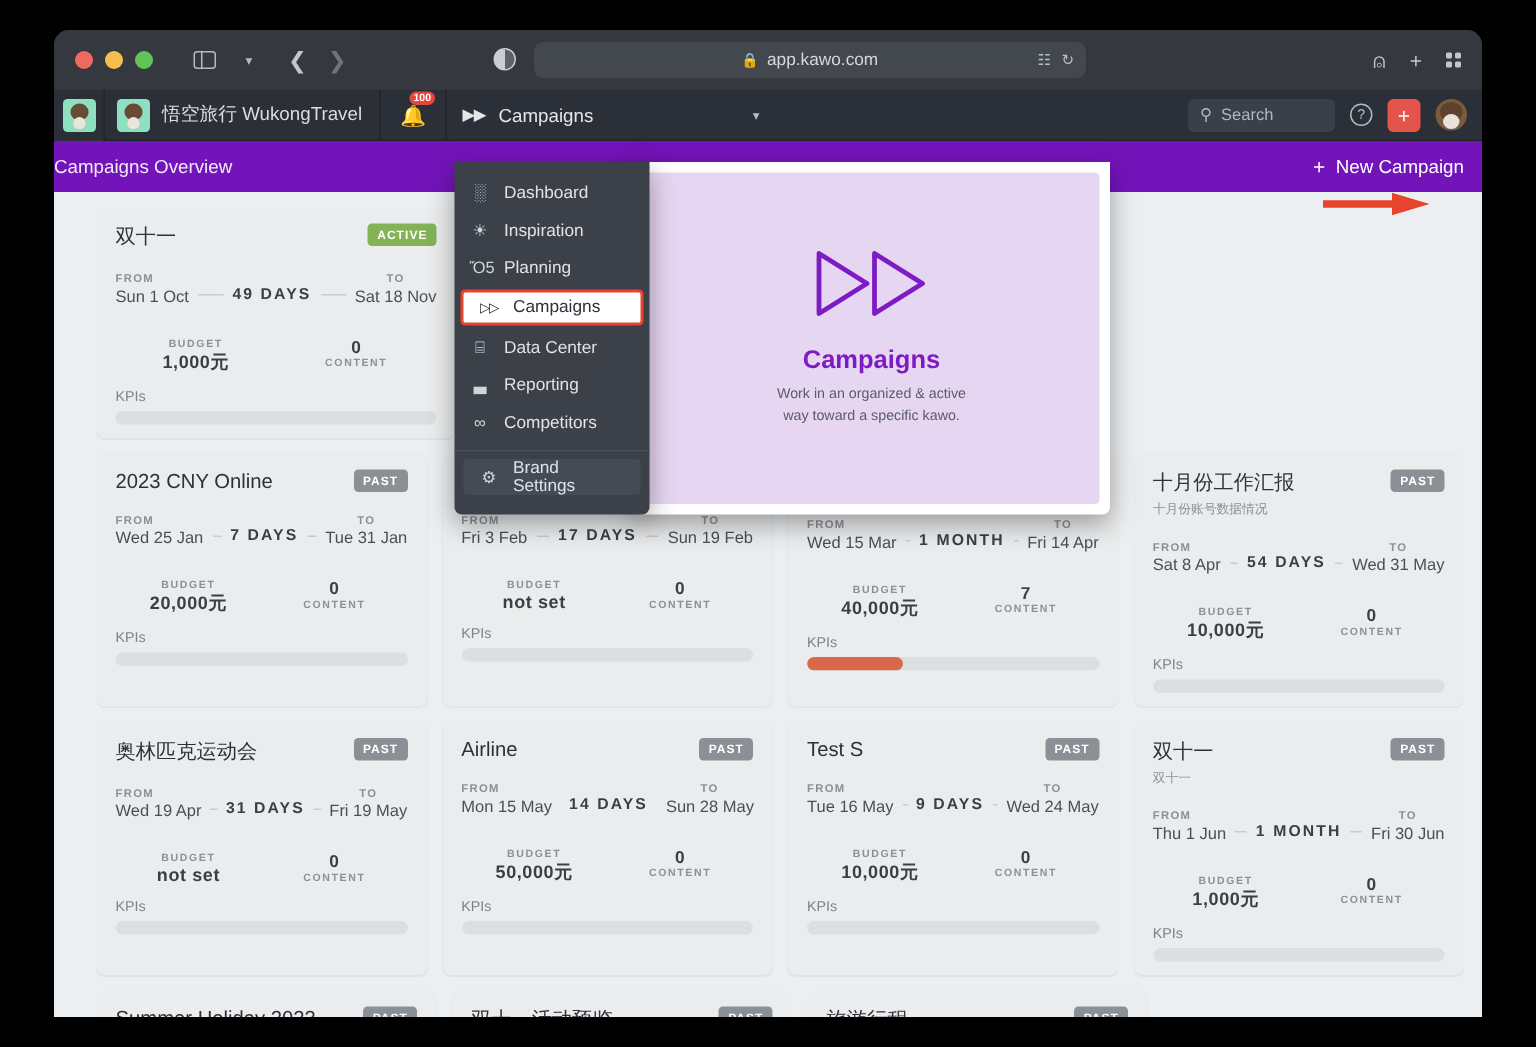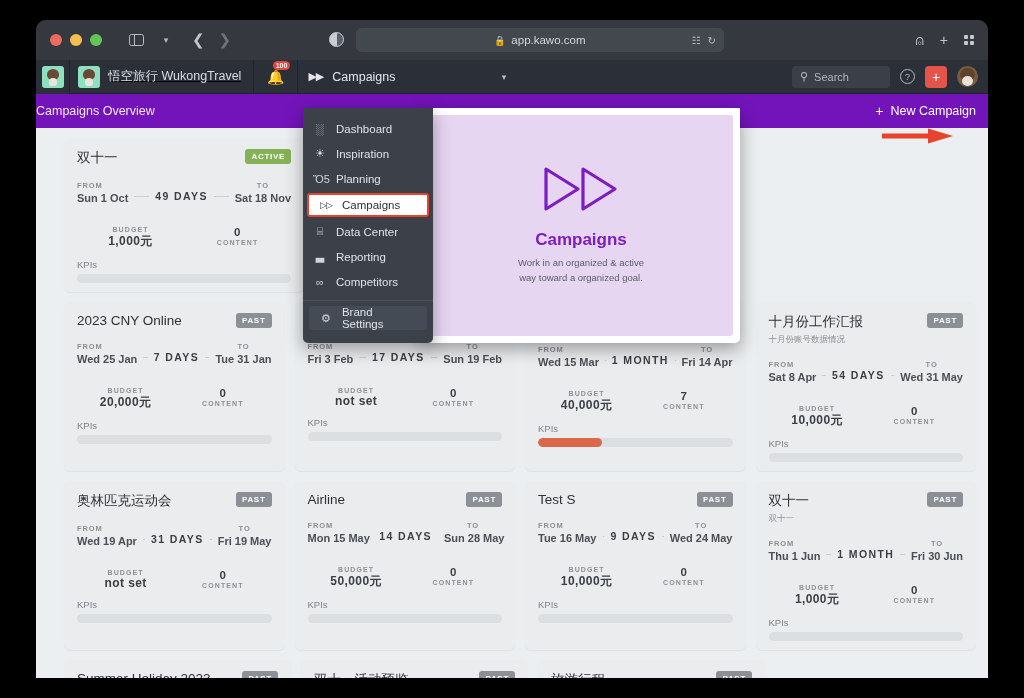--- a/index.html
+++ b/index.html
@@ -93,21 +93,21 @@
   .monkey::before{
     content:""; position:absolute; left:5px; top:3px; width:12px; height:11px;
     border-radius:50% 50% 45% 45%; background:#6b4a35;
   }
   .monkey::after{
     content:""; position:absolute; left:7px; top:12px; width:8px; height:8px;
     border-radius:50% 50% 40% 40%; background:#e9e5dd;
   }
   .ws-chip {
     display:flex; align-items:center; gap:8px; height:34px; padding: 0 12px 0 8px;
-    border-left: 1px solid #21242b; border-right:1px solid #21242b;text-decoration:underline;
+    border-left: 1px solid #21242b; border-right:1px solid #21242b;
   }
   .ws-name { color:#d9dce1; font-size:12.5px; }
   .bell-wrap { position:relative; width:44px; height:34px; display:flex; align-items:center; justify-content:center;
     border-right:1px solid #21242b; }
   .bell { color:#c8ccd3; font-size:14px; }
   .badge {
     position:absolute; top:1px; right:7px; background:#e8453c; color:#fff;
     font-size:7px; border-radius:8px; padding:1px 3px; line-height:1.1; font-weight:bold;
   }
   .section-select {
@@ -163,21 +163,21 @@
   .pill {
     font-size:8px; letter-spacing:.7px; font-weight:bold; color:#fff;
     padding:3px 6px; border-radius:3px;
   }
   .pill.active { background:#84b257; }
   .pill.past { background:#8b9097; }
 
   .dates { display:flex; align-items:flex-end; margin-top:14px; }
   .d-col { min-width:0; }
   .d-lbl { font-size:7.5px; letter-spacing:.9px; color:#8b9097; font-weight:bold; }
-  .d-val { font-size:11px; color:#4a4f57; margin-top:2px; white-space:nowrap;font-weight:bold;}
+  .d-val { font-size:11px; color:#4a4f57; margin-top:2px; white-space:nowrap;}
   .d-right { text-align:center; }
   .d-mid { flex:1; display:flex; align-items:center; gap:6px; padding:0 6px 2px 6px; }
   .dash { flex:1; height:1px; background:#c9ccd0; }
   .dur { font-size:10.5px; font-weight:bold; color:#3a3f46; letter-spacing:1.4px; white-space:nowrap;text-align:right; }
 
   .stats { display:flex; margin-top: 22px; }
   .stat { flex:1; text-align:center; }
   .s-lbl { font-size:7px; letter-spacing:1.1px; color:#8b9097; font-weight:bold; }
   .s-val { font-size:12px; font-weight:bold; color:#3a3f46; letter-spacing:.4px; }
   .stat.content-stat .s-val { font-size:11.5px; margin-bottom:1px;}
@@ -743,21 +743,21 @@
 
     <div class="preview">
       <div class="preview-inner">
         <svg width="76" height="46" viewBox="0 0 76 46">
           <path d="M3 3 L35 23 L3 43 Z" fill="none" stroke="#7d1bc4" stroke-width="3.2" stroke-linejoin="round"></path>
           <path d="M40 3 L72 23 L40 43 Z" fill="none" stroke="#7d1bc4" stroke-width="3.2" stroke-linejoin="round"></path>
         </svg>
         <div class="pv-title">Campaigns</div>
         <div class="pv-desc">
           <span>Work in an organized &amp; active</span><br>
-          <span>way toward a organized goal.</span>
+          <span>way toward a specific kawo.</span>
         </div>
       </div>
     </div>
 
     <svg class="arrow" viewBox="0 0 72 16">
       <path d="M0 5.5 H46 V0.5 L71 8 L46 15.5 V10.5 H0 Z" fill="#e8432c"></path>
     </svg>
 
   </div>
 </div>

